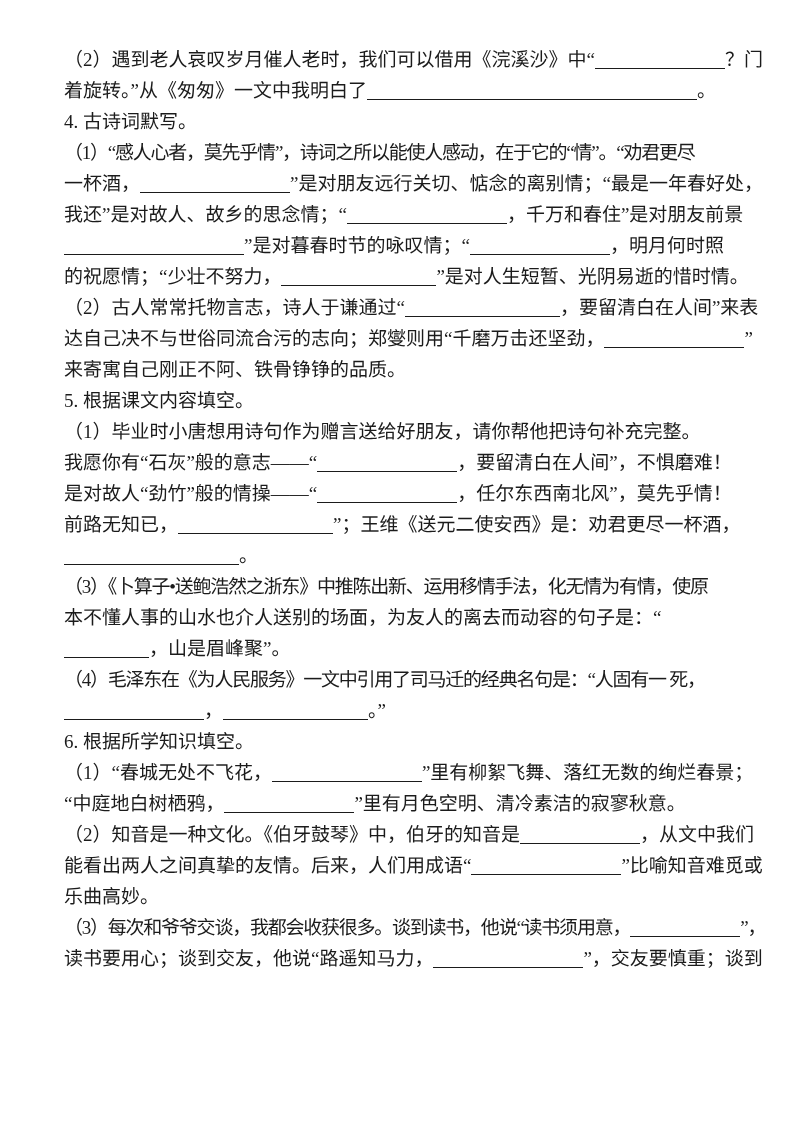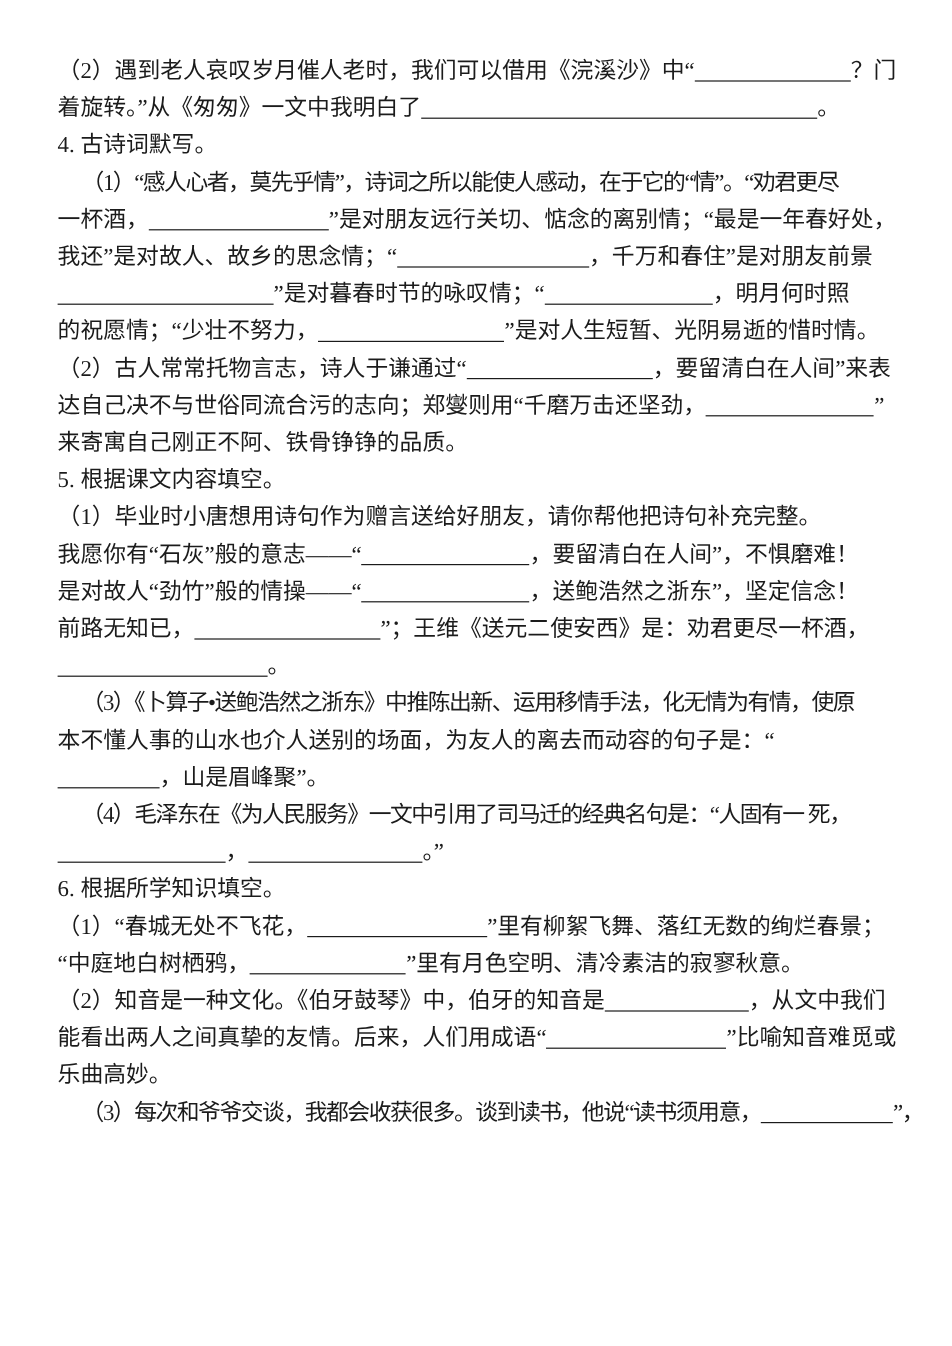--- a/index.html
+++ b/index.html
@@ -7,36 +7,35 @@
     width: 793px;
     height: 1122px;
     background: #ffffff;
     overflow: hidden;
     font-family: "Liberation Serif", "DejaVu Serif", serif;
   }
   .page {
     width: 793px;
     height: 1122px;
     background: #ffffff;
-    padding: 44px 36px 0 48px;
+    padding: 44px 36px 0 64px;
   }
   .doc-content {
     width: 100%;
   }
   .line {
     height: 31px;
     line-height: 31px;
     font-size: 19px;
     color: #1b1b1b;
     white-space: nowrap;
     letter-spacing: 0;
   }
   .line.tight {
     letter-spacing: -0.065em;
-    margin-left: 20px;
   }
   .txt {
     font-size: 19px;
   }
   .blank {
     display: inline-block;
     border-bottom: 1.5px solid #1b1b1b;
     height: 4px;
     vertical-align: -3px;
   }
@@ -53,29 +52,30 @@
       <div class="line"><span class="txt">一杯酒，</span><span class="blank" style="width: 150px;"></span><span class="txt">”是对朋友远行关切、惦念的离别情；“最是一年春好处，</span></div>
       <div class="line"><span class="txt">我还”是对故人、故乡的思念情；“</span><span class="blank" style="width: 160px;"></span><span class="txt">，千万和春住”是对朋友前景</span></div>
       <div class="line"><span class="blank" style="width: 180px;"></span><span class="txt">”是对暮春时节的咏叹情；“</span><span class="blank" style="width: 140px;"></span><span class="txt">，明月何时照</span></div>
       <div class="line"><span class="txt">的祝愿情；“少壮不努力，</span><span class="blank" style="width: 155px;"></span><span class="txt">”是对人生短暂、光阴易逝的惜时情。</span></div>
       <div class="line"><span class="txt">（2）古人常常托物言志，诗人于谦通过“</span><span class="blank" style="width: 155px;"></span><span class="txt">，要留清白在人间”来表</span></div>
       <div class="line"><span class="txt">达自己决不与世俗同流合污的志向；郑燮则用“千磨万击还坚劲，</span><span class="blank" style="width: 140px;"></span><span class="txt">”</span></div>
       <div class="line"><span class="txt">来寄寓自己刚正不阿、铁骨铮铮的品质。</span></div>
       <div class="line"><span class="txt">5. 根据课文内容填空。</span></div>
       <div class="line"><span class="txt">（1）毕业时小唐想用诗句作为赠言送给好朋友，请你帮他把诗句补充完整。</span></div>
       <div class="line"><span class="txt">我愿你有“石灰”般的意志——“</span><span class="blank" style="width: 140px;"></span><span class="txt">，要留清白在人间”，不惧磨难！</span></div>
-      <div class="line"><span class="txt">是对故人“劲竹”般的情操——“</span><span class="blank" style="width: 140px;"></span><span class="txt">，送鲍浩然之浙东”，坚定信念！</span></div>
+      <div class="line"><span class="txt">是对故人“劲竹”般的情操——“</span><span class="blank" style="width: 140px;"></span><span class="txt">，任尔东西南北风”，莫先乎情！</span></div>
       <div class="line"><span class="txt">前路无知已，</span><span class="blank" style="width: 155px;"></span><span class="txt">”；王维《送元二使安西》是：劝君更尽一杯酒，</span></div>
       <div class="line"><span class="blank" style="width: 175px;"></span><span class="txt">。</span></div>
       <div class="line tight"><span class="txt">（3）《卜算子•送鲍浩然之浙东》中推陈出新、运用移情手法，化无情为有情，使原</span></div>
       <div class="line"><span class="txt">本不懂人事的山水也介人送别的场面，为友人的离去而动容的句子是：“</span></div>
       <div class="line"><span class="blank" style="width: 85px;"></span><span class="txt">，山是眉峰聚”。</span></div>
       <div class="line tight"><span class="txt">（4）毛泽东在《为人民服务》一文中引用了司马迁的经典名句是：“人固有一 死，</span></div>
       <div class="line"><span class="blank" style="width: 140px;"></span><span class="txt">，</span><span class="blank" style="width: 145px;"></span><span class="txt">。”</span></div>
       <div class="line"><span class="txt">6. 根据所学知识填空。</span></div>
       <div class="line"><span class="txt">（1）“春城无处不飞花，</span><span class="blank" style="width: 150px;"></span><span class="txt">”里有柳絮飞舞、落红无数的绚烂春景；</span></div>
       <div class="line"><span class="txt">“中庭地白树栖鸦，</span><span class="blank" style="width: 130px;"></span><span class="txt">”里有月色空明、清冷素洁的寂寥秋意。</span></div>
       <div class="line"><span class="txt">（2）知音是一种文化。《伯牙鼓琴》中，伯牙的知音是</span><span class="blank" style="width: 120px;"></span><span class="txt">，从文中我们</span></div>
       <div class="line"><span class="txt">能看出两人之间真挚的友情。后来，人们用成语“</span><span class="blank" style="width: 150px;"></span><span class="txt">”比喻知音难觅或</span></div>
       <div class="line"><span class="txt">乐曲高妙。</span></div>
       <div class="line tight"><span class="txt">（3）每次和爷爷交谈，我都会收获很多。谈到读书，他说“读书须用意，</span><span class="blank" style="width: 110px;"></span><span class="txt">”，</span></div>
+      <div class="line"><span class="txt">读书要用心；谈到交友，他说“路遥知马力，</span><span class="blank" style="width: 150px;"></span><span class="txt">”，交友要慎重；谈到</span></div>
     </div>
 </div>
 
 </body></html>

